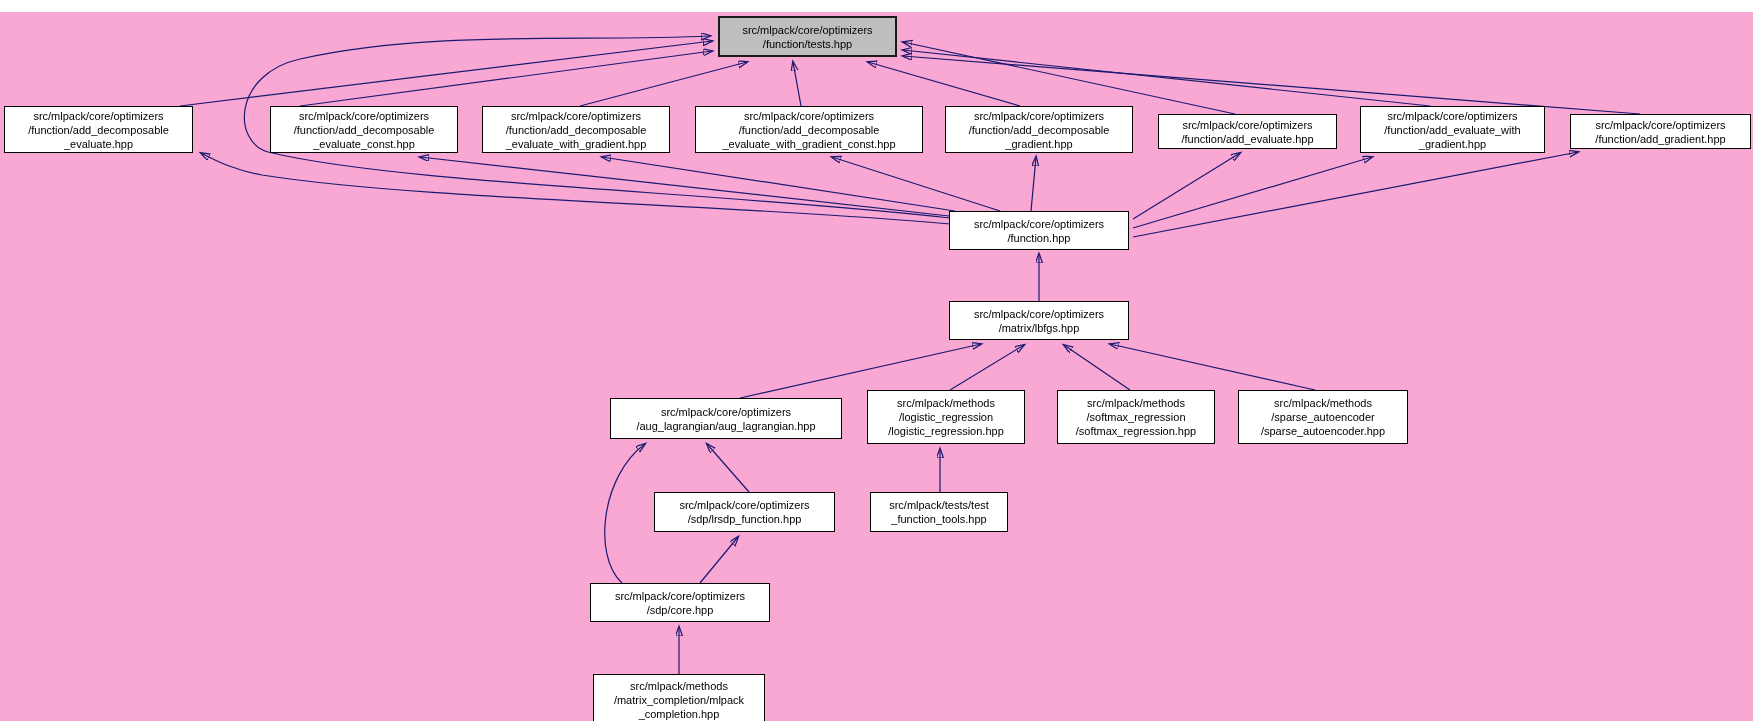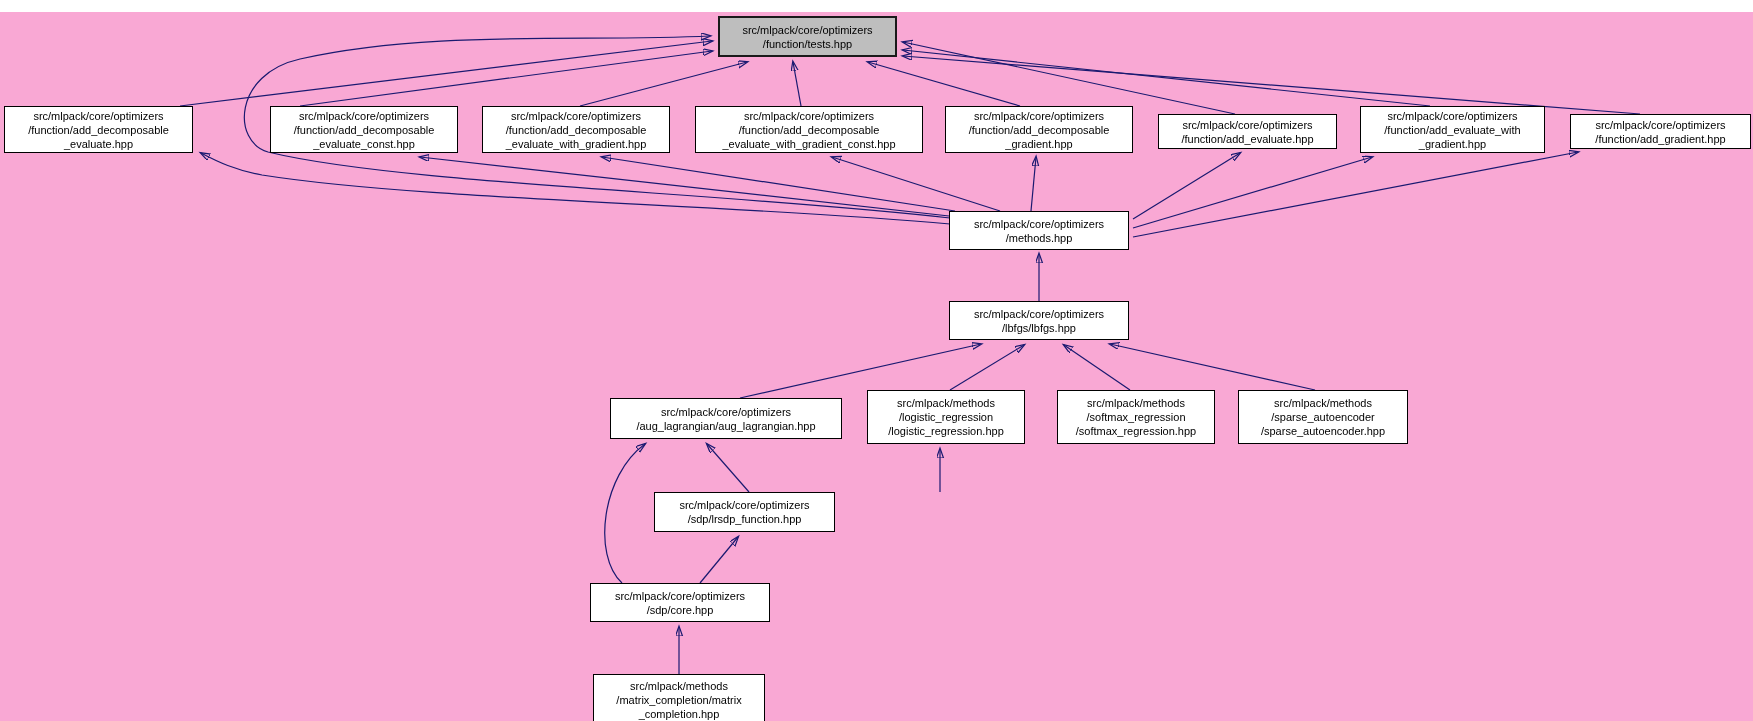--- a/index.html
+++ b/index.html
@@ -123,26 +123,26 @@
     <span>_gradient.hpp</span>
   </div>
 
   <div class="node" style="left:1570px;top:102px;width:181px;height:35px;">
     <span>src/mlpack/core/optimizers</span>
     <span>/function/add_gradient.hpp</span>
   </div>
 
   <div class="node" style="left:949px;top:199px;width:180px;height:39px;">
     <span>src/mlpack/core/optimizers</span>
-    <span>/methods.hpp</span>
+    <span>/function.hpp</span>
   </div>
 
   <div class="node" style="left:949px;top:289px;width:180px;height:39px;">
     <span>src/mlpack/core/optimizers</span>
-    <span>/lbfgs/lbfgs.hpp</span>
+    <span>/matrix/lbfgs.hpp</span>
   </div>
 
   <div class="node" style="left:610px;top:386px;width:232px;height:41px;">
     <span>src/mlpack/core/optimizers</span>
     <span>/aug_lagrangian/aug_lagrangian.hpp</span>
   </div>
 
   <div class="node" style="left:867px;top:378px;width:158px;height:54px;">
     <span>src/mlpack/methods</span>
     <span>/logistic_regression</span>
@@ -159,25 +159,29 @@
     <span>src/mlpack/methods</span>
     <span>/sparse_autoencoder</span>
     <span>/sparse_autoencoder.hpp</span>
   </div>
 
   <div class="node" style="left:654px;top:480px;width:181px;height:40px;">
     <span>src/mlpack/core/optimizers</span>
     <span>/sdp/lrsdp_function.hpp</span>
   </div>
 
+  <div class="node" style="left:870px;top:480px;width:138px;height:40px;">
+    <span>src/mlpack/tests/test</span>
+    <span>_function_tools.hpp</span>
+  </div>
 
   <div class="node" style="left:590px;top:571px;width:180px;height:39px;">
     <span>src/mlpack/core/optimizers</span>
     <span>/sdp/core.hpp</span>
   </div>
 
   <div class="node" style="left:593px;top:662px;width:172px;height:51px;">
     <span>src/mlpack/methods</span>
-    <span>/matrix_completion/matrix</span>
+    <span>/matrix_completion/mlpack</span>
     <span>_completion.hpp</span>
   </div>
 
 </div>
 
 </body></html>

